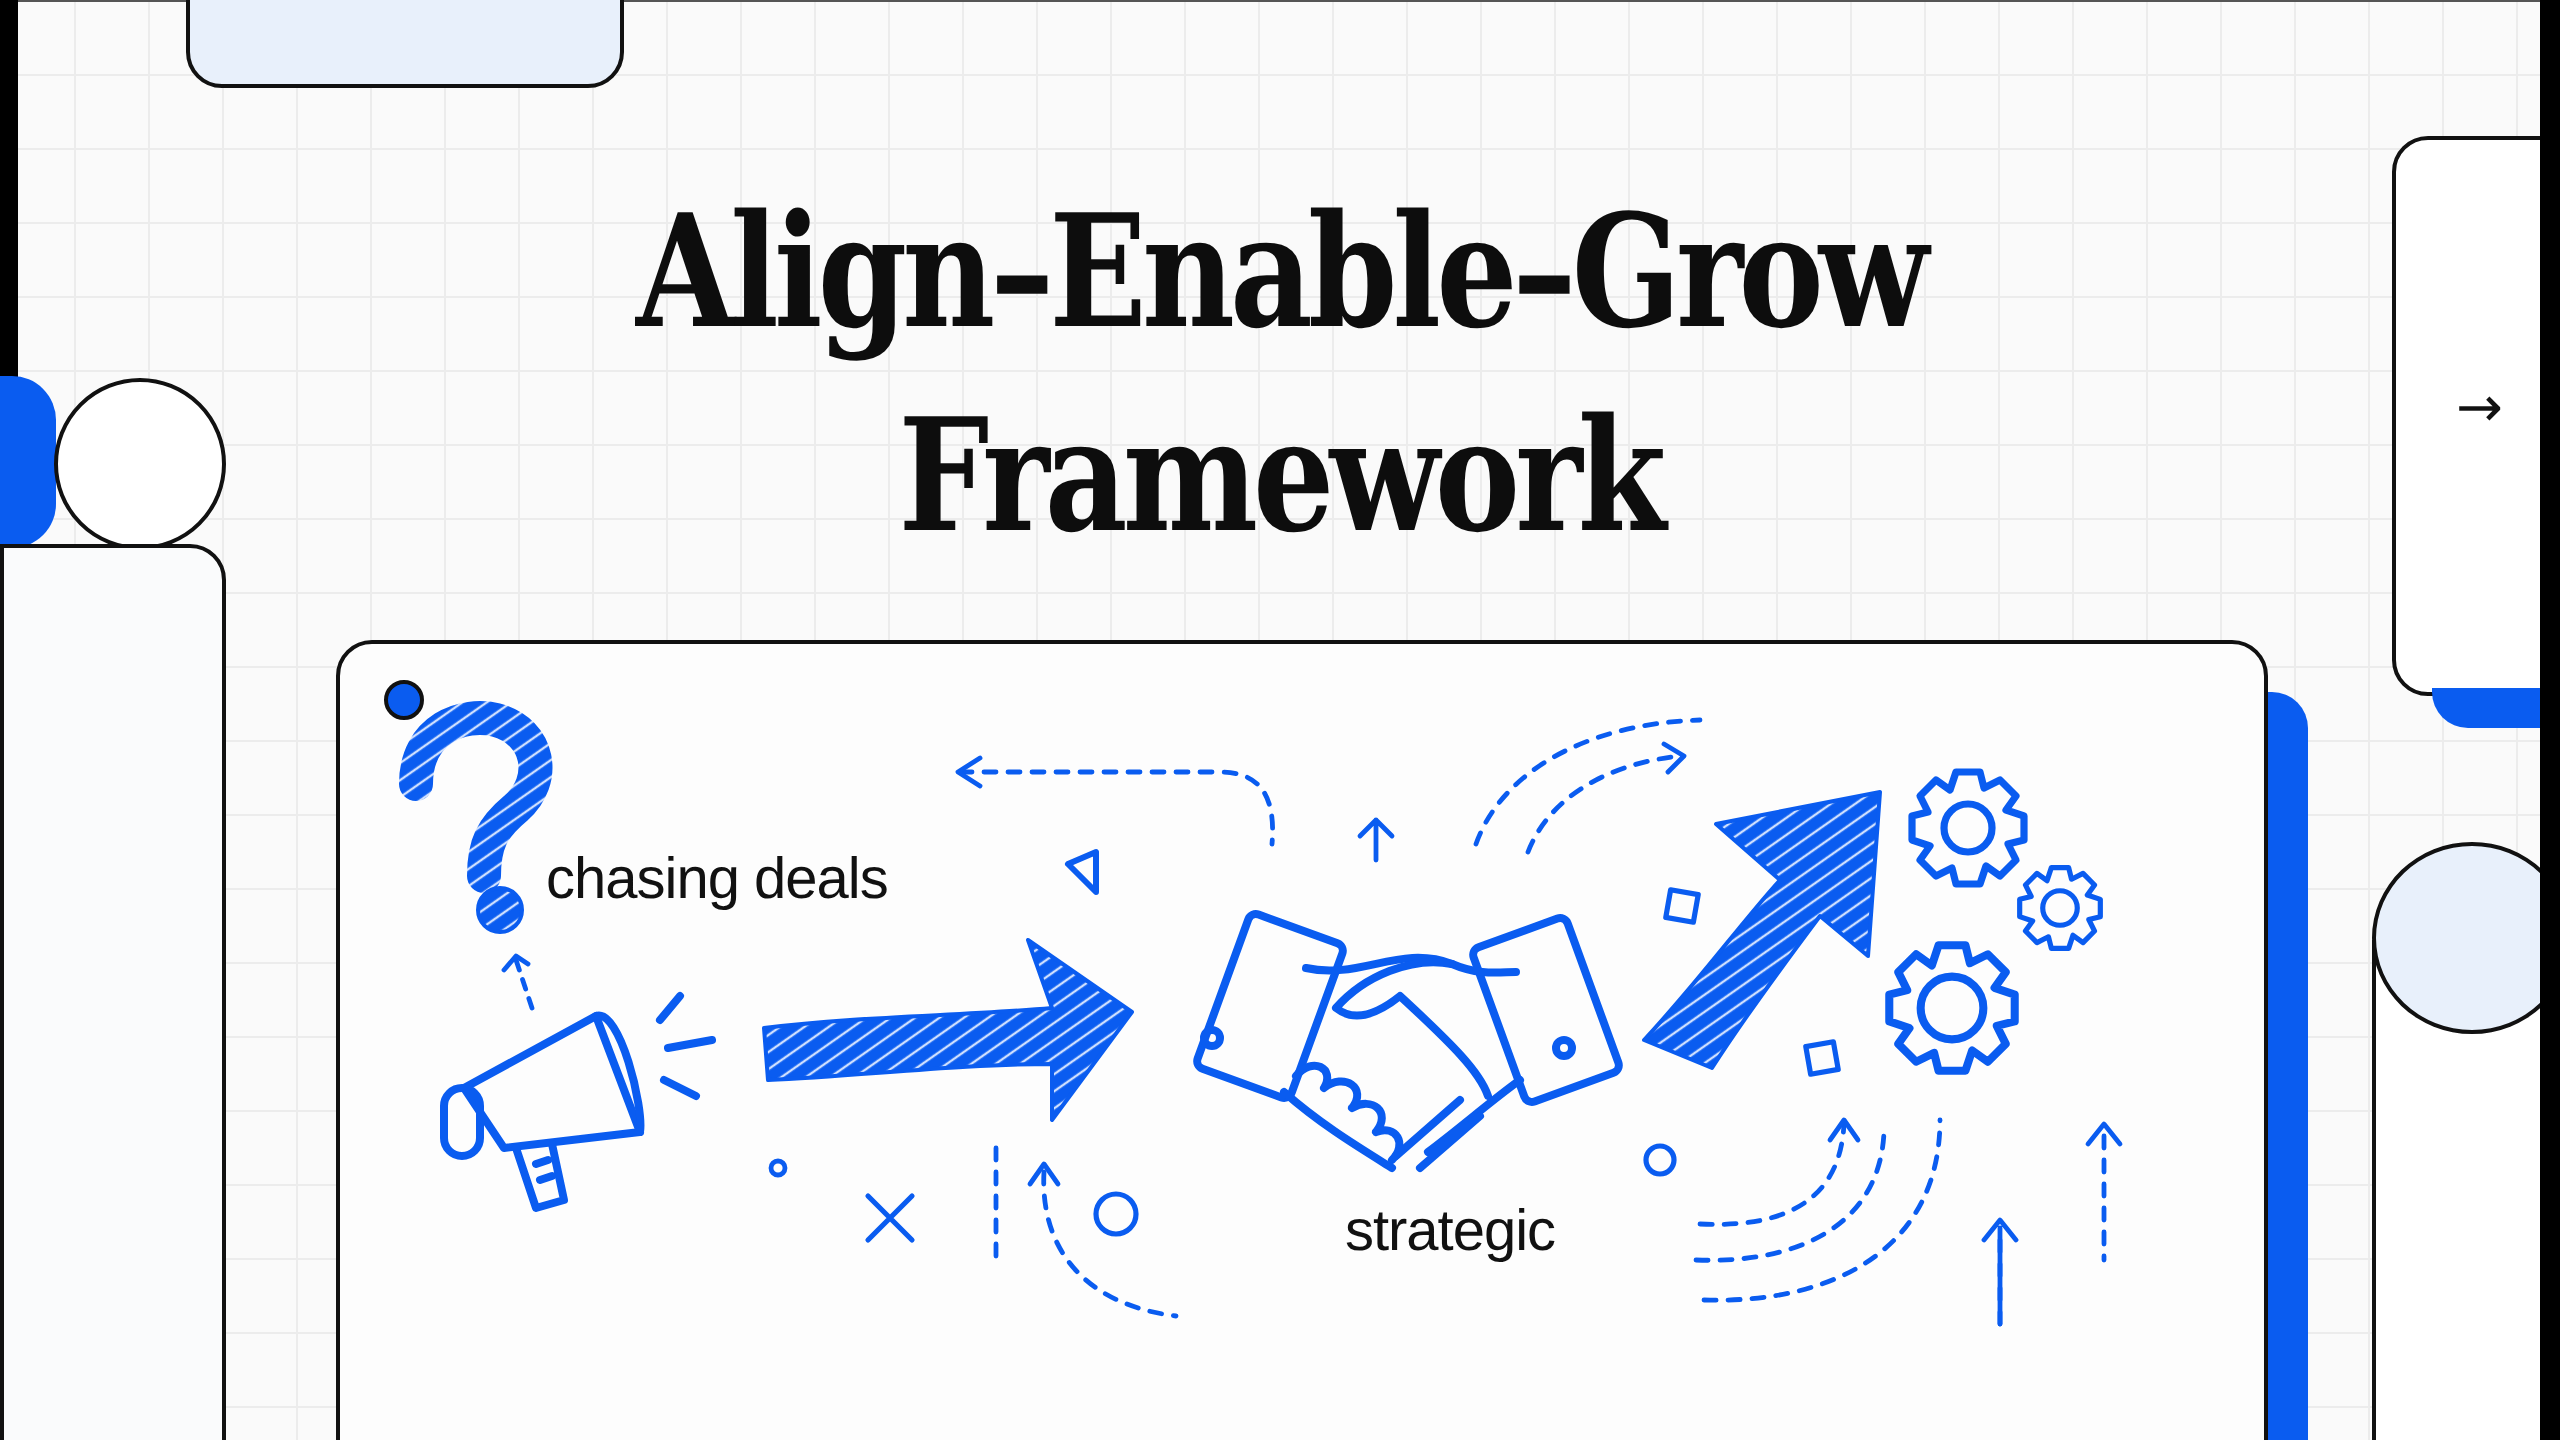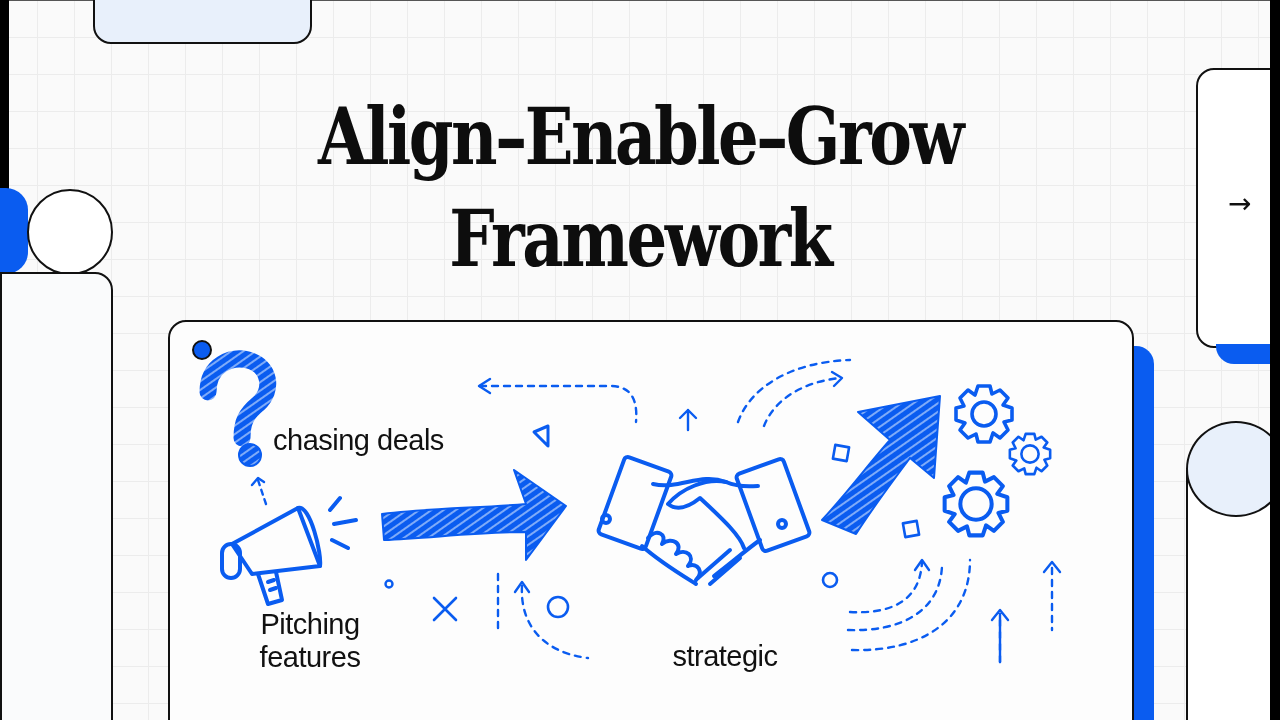--- a/index.html
+++ b/index.html
@@ -44,21 +44,21 @@
     overflow: hidden;
   }
   .card-dot { position: absolute; left: 22px; top: 18px; width: 20px; height: 20px; border-radius: 50%; background: #0a5cf0; border: 2px solid #111; box-sizing: border-box; }
   .card svg.art { position: absolute; left: 0; top: 0; }
   .label {
     position: absolute; font-family: Liberation Sans, sans-serif; color: #111;
     font-size: 29px; line-height: 1.15; text-align: center; letter-spacing: -0.5px;
   }
   .lbl-chasing { left: 103px; top: 102px; text-align: left; }
   .lbl-pitching { left: 60px; top: 286px; width: 160px; }
-  .lbl-strategic { left: 450px; top: 278px; width: 210px; margin-top: 40px; }
+  .lbl-strategic { left: 450px; top: 278px; width: 210px; }
 </style>
 </head>
 <body>
 
 <div class="frame-top"></div>
 <div class="frame-left"></div>
 
 <div class="deco top-tab"></div>
 <div class="deco left-blue-pill"></div>
 <div class="deco left-circle"></div>
@@ -162,19 +162,18 @@
       <path d="M678 308 C730 310 770 290 772 244" stroke-dasharray="6 6" stroke-width="2.4"></path>
       <path d="M682 328 C750 330 800 300 800 238" stroke-dasharray="6 6" stroke-width="2.4"></path>
       <path d="M830 340 L830 292 M822 298 L830 288 L838 298" stroke-dasharray="0" stroke-width="2.4"></path>
       <path d="M830 298 L830 340" stroke-dasharray="6 6" stroke-width="2.4"></path>
       <path d="M882 246 L882 308" stroke-dasharray="6 6" stroke-width="2.4"></path>
       <path d="M874 250 L882 240 L890 250" stroke-width="2.4"></path>
     </g>
   </svg>
 
   <div class="label lbl-chasing">chasing deals</div>
-  <div class="label lbl-pitching">Pitching features</div>
   <div class="label lbl-strategic">
     <div>strategic</div>
   </div>
 </div>
 
 <div class="frame-right"></div>
 
 </body></html>

